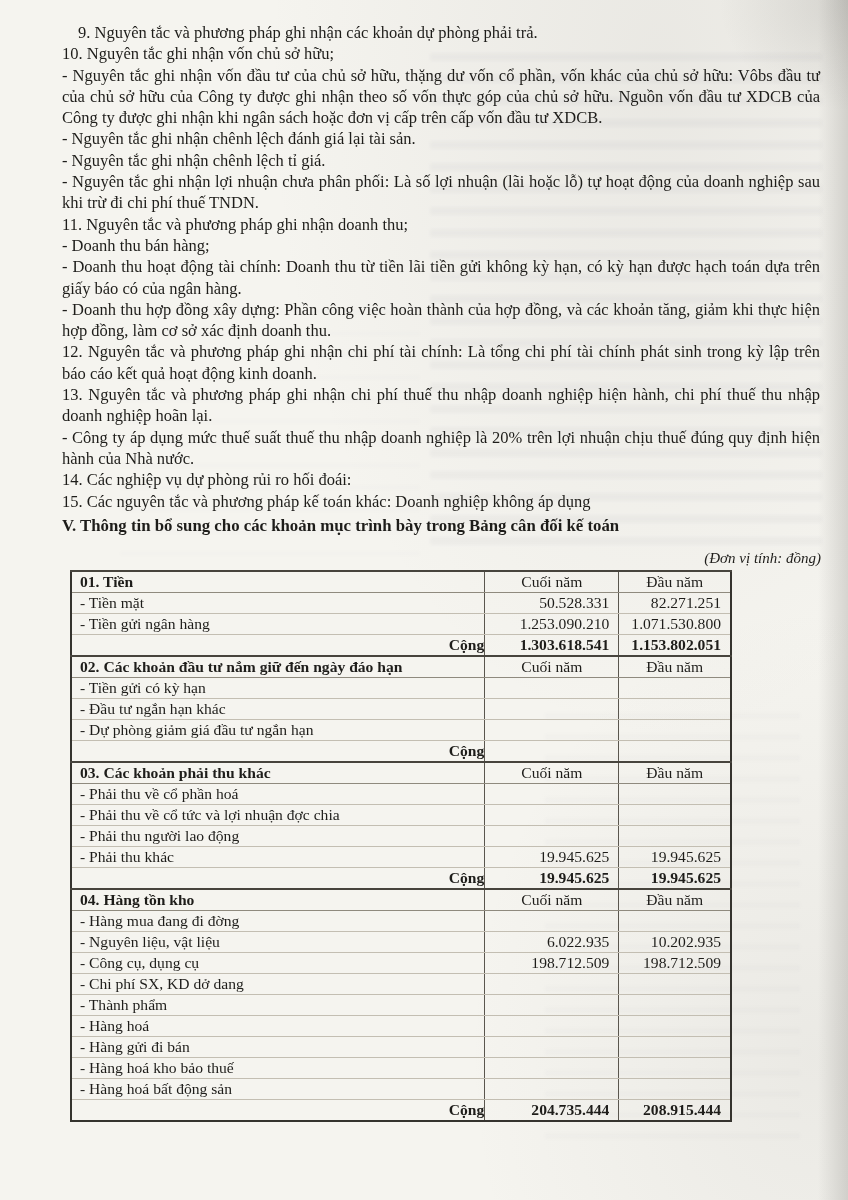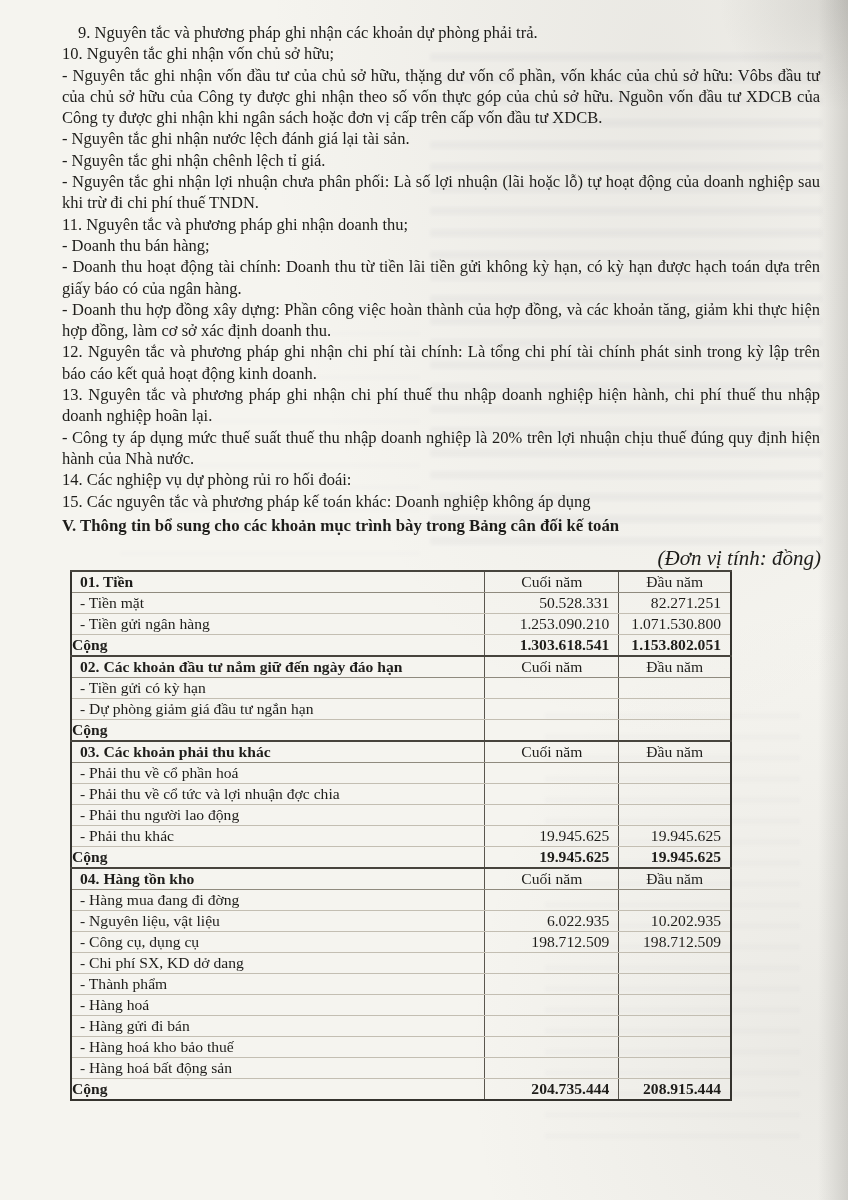--- a/index.html
+++ b/index.html
@@ -43,60 +43,60 @@
   
   .content { position:absolute; left:62px; top:22px; width:758px; }
   .note { margin:0; text-align:justify; font-size:16.5px; line-height:21.3px; }
   .note--indent { text-indent:16px; }
   .heading {
     margin:2px 0 12px 0; font-weight:bold; font-size:16.8px; line-height:23px;
     text-align:left;
   }
   .unit-note {
     width:753px; margin:3px 0 2px 8px; box-sizing:border-box;
-    text-align:right; font-style:italic; font-size:21px; line-height:19px;
+    text-align:right; font-style:italic; font-size:15px; line-height:19px;
     padding-right:2px;
   }
 
   
   .fin-table {
     margin-left:8px; width:662px; border-collapse:collapse; table-layout:fixed;
     font-size:15.6px; border:2px solid #35332e;
   }
   .fin-table td {
     height:20px; line-height:20px; padding:0 0 0 0;
     border-left:1px solid #5a564e; border-bottom:1px solid #c3beb2;
     overflow:hidden; white-space:nowrap;
   }
   .fin-table td.c1 { border-left:none; padding-left:8px; }
   .fin-table .val { text-align:right; padding-right:9px; }
   .fin-table .center { text-align:center;margin-top:44px; }
   .sec-head td { border-top:2px solid #47443d; border-bottom:1px solid #8f8a7e; }
   .sec-head td.c1 { font-weight:bold; }
   .row-total td { border-top:1px solid #8f8a7e; font-weight:bold; }
-  .row-total td.c1 { text-align:left; padding-left:0; }
+  .row-total td.c1 { text-align:right; padding-left:0; }
 </style>
 </head>
 <body>
 
 <div class="page">
 
   <div class="ghost ghost-a"></div>
   <div class="ghost ghost-b"></div>
   <div class="ghost ghost-c"></div>
   <div class="corner-smudge"></div>
   <div class="edge-shadow"></div>
 
   <div class="content">
 
     <div id="notes">
         <p class="note note--indent">9. Nguyên tắc và phương pháp ghi nhận các khoản dự phòng phải trả.</p>
         <p class="note">10. Nguyên tắc ghi nhận vốn chủ sở hữu;</p>
         <p class="note">- Nguyên tắc ghi nhận vốn đầu tư của chủ sở hữu, thặng dư vốn cổ phần, vốn khác của chủ sở hữu: Vôbs đầu tư của chủ sở hữu của Công ty được ghi nhận theo số vốn thực góp của chủ sở hữu. Nguồn vốn đầu tư XDCB của Công ty được ghi nhận khi ngân sách hoặc đơn vị cấp trên cấp vốn đầu tư XDCB.</p>
-        <p class="note">- Nguyên tắc ghi nhận nước lệch đánh giá lại tài sản.</p>
+        <p class="note">- Nguyên tắc ghi nhận chênh lệch đánh giá lại tài sản.</p>
         <p class="note">- Nguyên tắc ghi nhận chênh lệch tỉ giá.</p>
         <p class="note">- Nguyên tắc ghi nhận lợi nhuận chưa phân phối: Là số lợi nhuận (lãi hoặc lỗ) tự hoạt động của doanh nghiệp sau khi trừ đi chi phí thuế TNDN.</p>
         <p class="note">11. Nguyên tắc và phương pháp ghi nhận doanh thu;</p>
         <p class="note">- Doanh thu bán hàng;</p>
         <p class="note">- Doanh thu hoạt động tài chính: Doanh thu từ tiền lãi tiền gửi không kỳ hạn, có kỳ hạn được hạch toán dựa trên giấy báo có của ngân hàng.</p>
         <p class="note">- Doanh thu hợp đồng xây dựng: Phần công việc hoàn thành của hợp đồng, và các khoản tăng, giảm khi thực hiện hợp đồng, làm cơ sở xác định doanh thu.</p>
         <p class="note">12. Nguyên tắc và phương pháp ghi nhận chi phí tài chính: Là tổng chi phí tài chính phát sinh trong kỳ lập trên báo cáo kết quả hoạt động kinh doanh.</p>
         <p class="note">13. Nguyên tắc và phương pháp ghi nhận chi phí thuế thu nhập doanh nghiệp hiện hành, chi phí thuế thu nhập doanh nghiệp hoãn lại.</p>
         <p class="note">- Công ty áp dụng mức thuế suất thuế thu nhập doanh nghiệp là 20% trên lợi nhuận chịu thuế đúng quy định hiện hành của Nhà nước.</p>
         <p class="note">14. Các nghiệp vụ dự phòng rủi ro hối đoái:</p>
@@ -138,20 +138,25 @@
             <td class="c1">02. Các khoản đầu tư nắm giữ đến ngày đáo hạn</td>
             <td class="c2 center">Cuối năm</td>
             <td class="c3 center">Đầu năm</td>
           </tr>
           <tr class="row-item">
             <td class="c1">- Tiền gửi có kỳ hạn</td>
             <td class="c2 val"></td>
             <td class="c3 val"></td>
           </tr>
           <tr class="row-item">
+            <td class="c1">- Đầu tư ngắn hạn khác</td>
+            <td class="c2 val"></td>
+            <td class="c3 val"></td>
+          </tr>
+          <tr class="row-item">
             <td class="c1">- Dự phòng giảm giá đầu tư ngắn hạn</td>
             <td class="c2 val"></td>
             <td class="c3 val"></td>
           </tr>
           <tr class="row-total">
             <td class="c1">Cộng</td>
             <td class="c2 val"></td>
             <td class="c3 val"></td>
           </tr>
           <tr class="sec-head">

